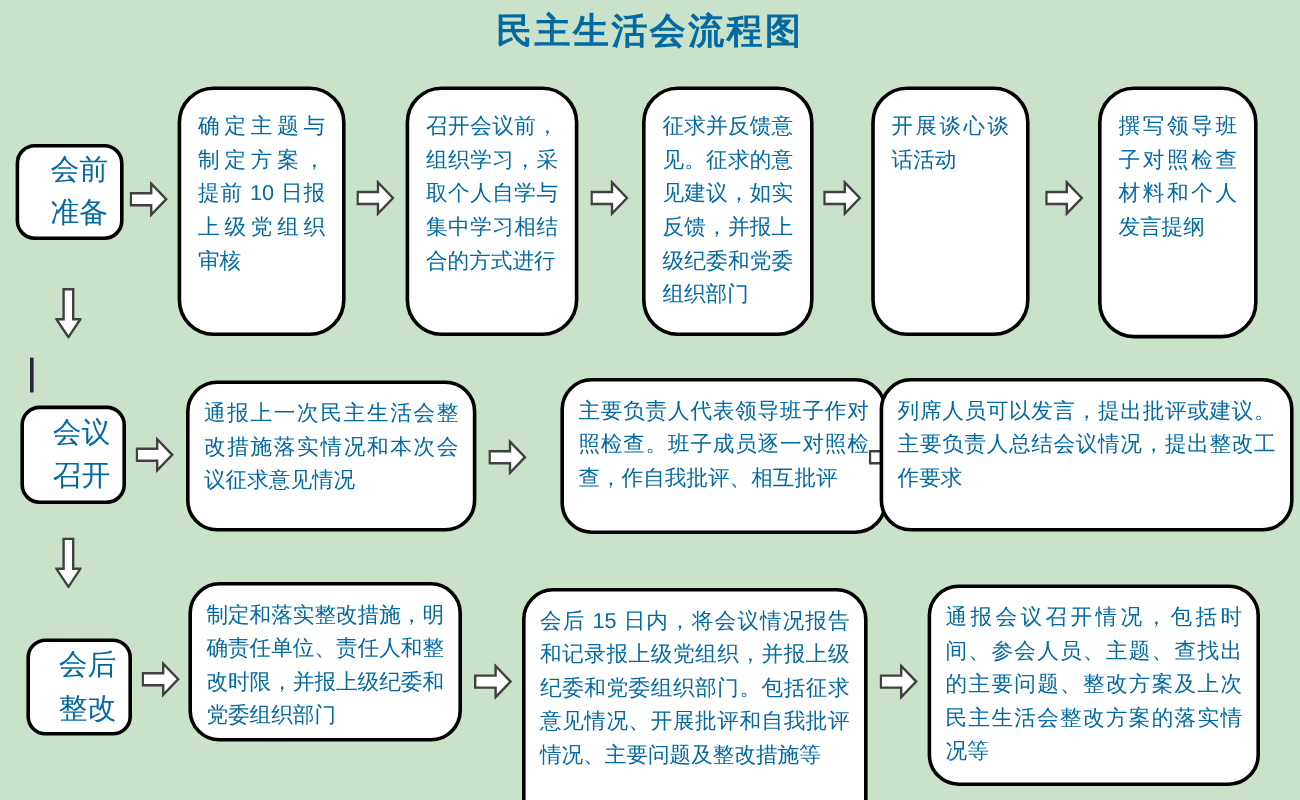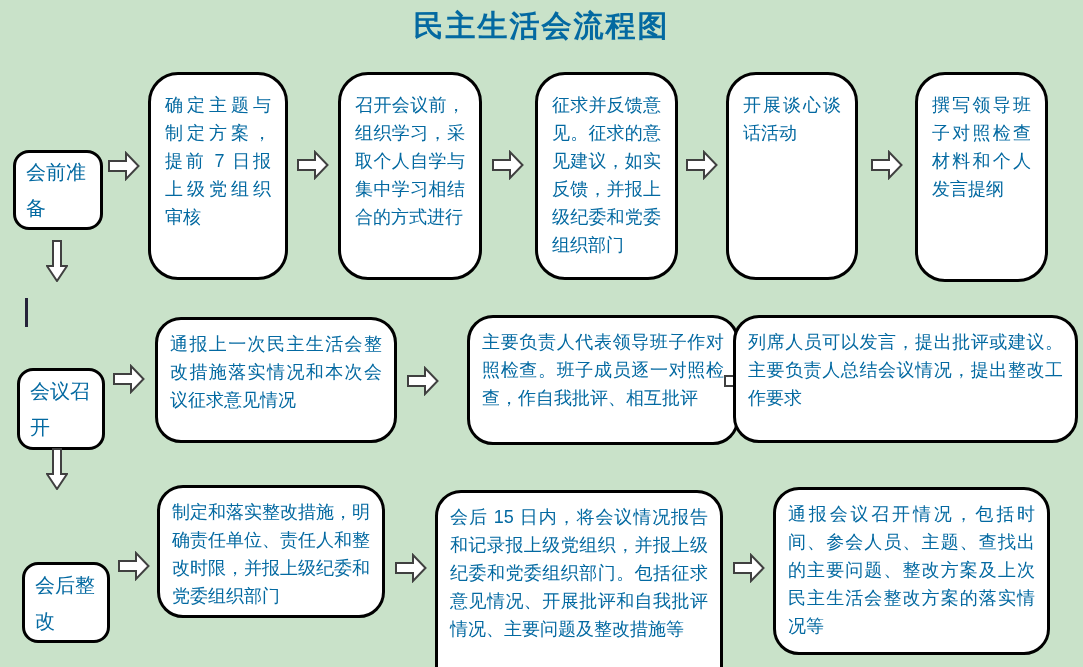--- a/index.html
+++ b/index.html
@@ -19,24 +19,23 @@
   }
   .box {
     position:absolute;
     background:#ffffff;
     border:3px solid #000000;
     box-sizing:border-box;
   }
   .stage {
     border-radius:16px;
     display:flex; align-items:center; justify-content:center;
-    text-align:left;
-    font-size:20px; line-height:36px;
+    text-align:right;
+    font-size:24px; line-height:36px;
     padding:0 10px;
-    margin-top:30px;
   }
   .step {
     border-radius:26px;
     font-size:18px; line-height:28px;
     text-align:justify;
     text-justify:inter-ideograph;
     padding:10px 12px;
   }
   .r1 { border-radius:30px; padding:16px 14px; }
   .arrow { position:absolute; }
@@ -57,21 +56,21 @@
 <div class="canvas">
 
   <h1 class="title">民主生活会流程图</h1>
 
   <div class="box stage" style="left:13px; top:120px; width:90px; height:80px;">会前准备</div>
 
   <svg class="arrow" style="left:108px; top:151px;" width="32" height="30" viewBox="0 0 32 30">
     <polygon points="1,10 18,10 18,2 30.5,15 18,28 18,20 1,20"></polygon>
     </svg>
 
-  <div class="box step r1" style="left:148px; top:72px; width:140px; height:208px;">确定主题与制定方案，提前 7 日报上级党组织审核</div>
+  <div class="box step r1" style="left:148px; top:72px; width:140px; height:208px;">确定主题与制定方案，提前 10 日报上级党组织审核</div>
 
   <svg class="arrow" style="left:297px; top:150px;" width="32" height="30" viewBox="0 0 32 30">
     <polygon points="1,10 18,10 18,2 30.5,15 18,28 18,20 1,20"></polygon>
     </svg>
 
   <div class="box step r1" style="left:338px; top:72px; width:144px; height:208px;">召开会议前，组织学习，采取个人自学与集中学习相结合的方式进行</div>
 
   <svg class="arrow" style="left:492px; top:150px;" width="32" height="30" viewBox="0 0 32 30">
     <polygon points="1,10 18,10 18,2 30.5,15 18,28 18,20 1,20"></polygon>
     </svg>

